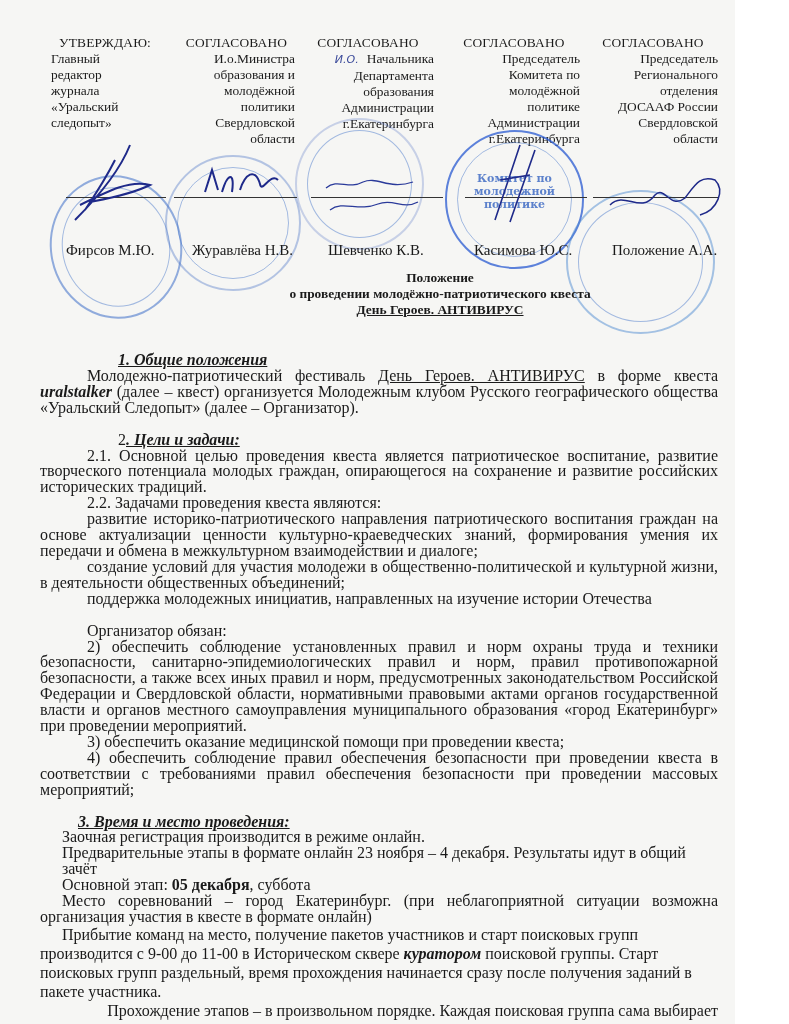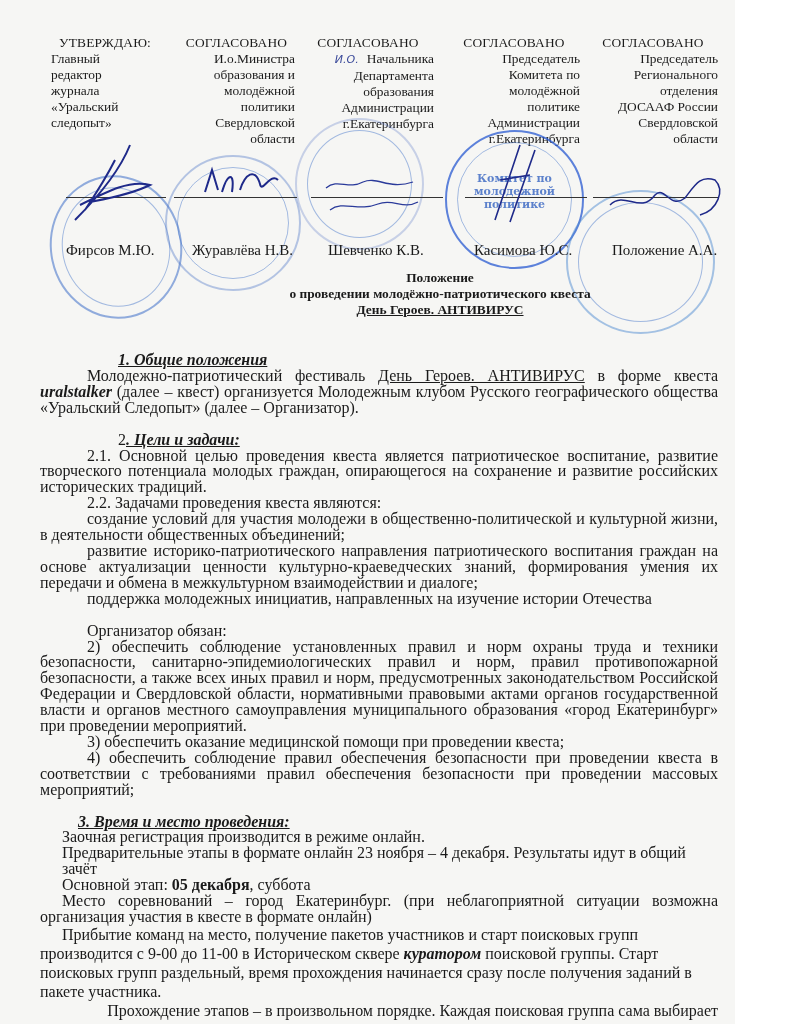--- a/index.html
+++ b/index.html
@@ -157,22 +157,22 @@
 </div>
 
 <div class="body">
   <p class="h"><span class="u">1.   Общие положения</span></p>
   <p class="p"><span>Молодежно-патриотический фестиваль </span><span class="u">День Героев. АНТИВИРУС</span><span> в форме квеста </span><span class="bi">uralstalker</span><span> (далее – квест) организуется Молодежным клубом  Русского географического общества «Уральский Следопыт» (далее – Организатор).</span></p>
 
   <div class="gap"></div>
   <p class="h" style="font-weight:normal;font-style:normal;"><span>2</span><span class="u bi">. Цели и задачи:</span></p>
   <p class="p">2.1. Основной целью проведения квеста является патриотическое воспитание, развитие творческого потенциала молодых граждан, опирающегося на сохранение и развитие российских исторических традиций.</p>
   <p class="p">2.2. Задачами проведения квеста являются:</p>
+  <p class="p">развитие историко-патриотического направления патриотического воспитания граждан на основе актуализации ценности культурно-краеведческих знаний, формирования умения их передачи и обмена в межкультурном взаимодействии и диалоге;</p>
   <p class="p">создание условий для участия молодежи в общественно-политической и культурной жизни, в деятельности общественных объединений;</p>
-  <p class="p">развитие историко-патриотического направления патриотического воспитания граждан на основе актуализации ценности культурно-краеведческих знаний, формирования умения их передачи и обмена в межкультурном взаимодействии и диалоге;</p>
   <p class="p">поддержка молодежных инициатив, направленных на изучение истории Отечества</p>
 
   <div class="gap"></div>
   <p class="p">Организатор обязан:</p>
   <p class="p">2) обеспечить соблюдение установленных правил и норм охраны труда и техники безопасности, санитарно-эпидемиологических правил и норм, правил противопожарной безопасности, а также всех иных правил и норм, предусмотренных законодательством Российской Федерации и Свердловской области, нормативными правовыми актами органов государственной власти и органов местного самоуправления муниципального образования «город Екатеринбург» при проведении мероприятий.</p>
   <p class="p">3) обеспечить оказание медицинской помощи при проведении квеста;</p>
   <p class="p">4) обеспечить соблюдение правил обеспечения безопасности при проведении квеста в соответствии с требованиями правил обеспечения безопасности при проведении массовых мероприятий;</p>
 
   <div class="gap"></div>
   <div class="sec3">

